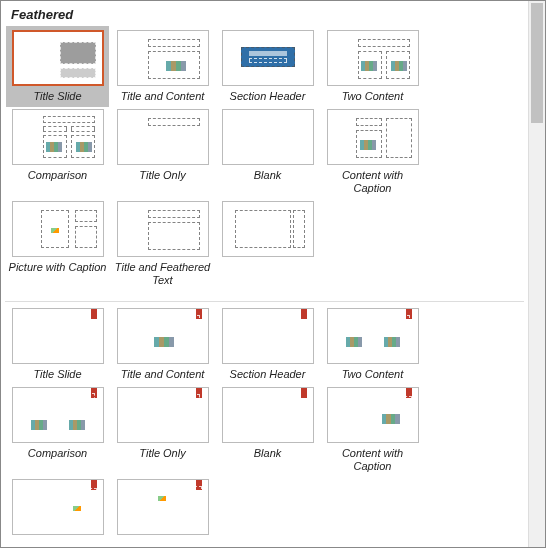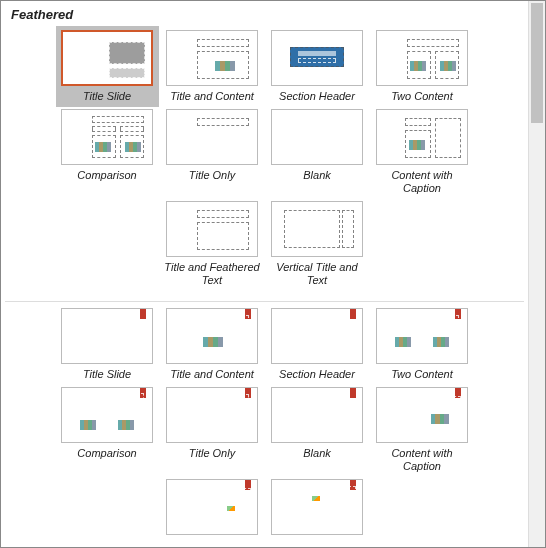--- a/index.html
+++ b/index.html
@@ -42,21 +42,20 @@
   }
   .separator {
     height: 1px;
     background: #ddd;
     margin: 6px 4px 2px 4px;
   }
   .gallery {
     display: flex;
     flex-wrap: wrap;
     padding: 2px 4px 4px 4px;
-    justify-content: center;
   }
   .item {
     width: 103px;
     margin: 2px 1px 4px 1px;
     text-align: center;
     cursor: pointer;
   }
   .item .thumb-wrap {
     display: flex;
     justify-content: center;
@@ -227,39 +226,49 @@
           <div class="thumb feathered-light">
         <div class="ph" style="left:28px; top:8px; width:26px; height:8px;"></div>
         <div class="ph" style="left:28px; top:20px; width:26px; bottom:6px;"></div>
         <div class="ph" style="right:6px; top:8px; width:26px; bottom:6px;"></div>
         <div class="content-icon" style="left:32px; top:30px; width:16px;"></div>
       </div>
         </div>
       <span class="label">Content with Caption</span>
     </div>
 
+    <div class="item">
+      <div class="thumb-wrap">
+          <div class="thumb feathered-light">
+        <div class="ph" style="left:28px; top:8px; width:28px; bottom:8px;"></div>
+        <div class="ph" style="right:6px; top:8px; width:22px; height:12px;"></div>
+        <div class="ph" style="right:6px; top:24px; width:22px; bottom:8px;"></div>
+        <div class="tiny-img" style="left:38px; top:26px;"></div>
+      </div>
+        </div>
+      <span class="label">Picture with Caption</span>
+    </div>
 
     <div class="item">
       <div class="thumb-wrap">
           <div class="thumb feathered-light">
         <div class="ph" style="left:30px; top:8px; right:8px; height:8px;"></div>
         <div class="ph" style="left:30px; top:20px; right:8px; bottom:6px;"></div>
       </div>
         </div>
       <span class="label">Title and Feathered Text</span>
     </div>
 
     <div class="item">
       <div class="thumb-wrap">
           <div class="thumb feathered-light">
         <div class="ph" style="right:8px; top:8px; width:12px; bottom:8px;"></div>
         <div class="ph" style="left:12px; top:8px; width:56px; bottom:8px;"></div>
       </div>
         </div>
-      <span class="label">Vertical Title and Text</span>
     </div>
 
   </div>
 
   <div class="separator"></div>
 
   <div class="gallery">
 
     <div class="item">
       <div class="thumb-wrap">

